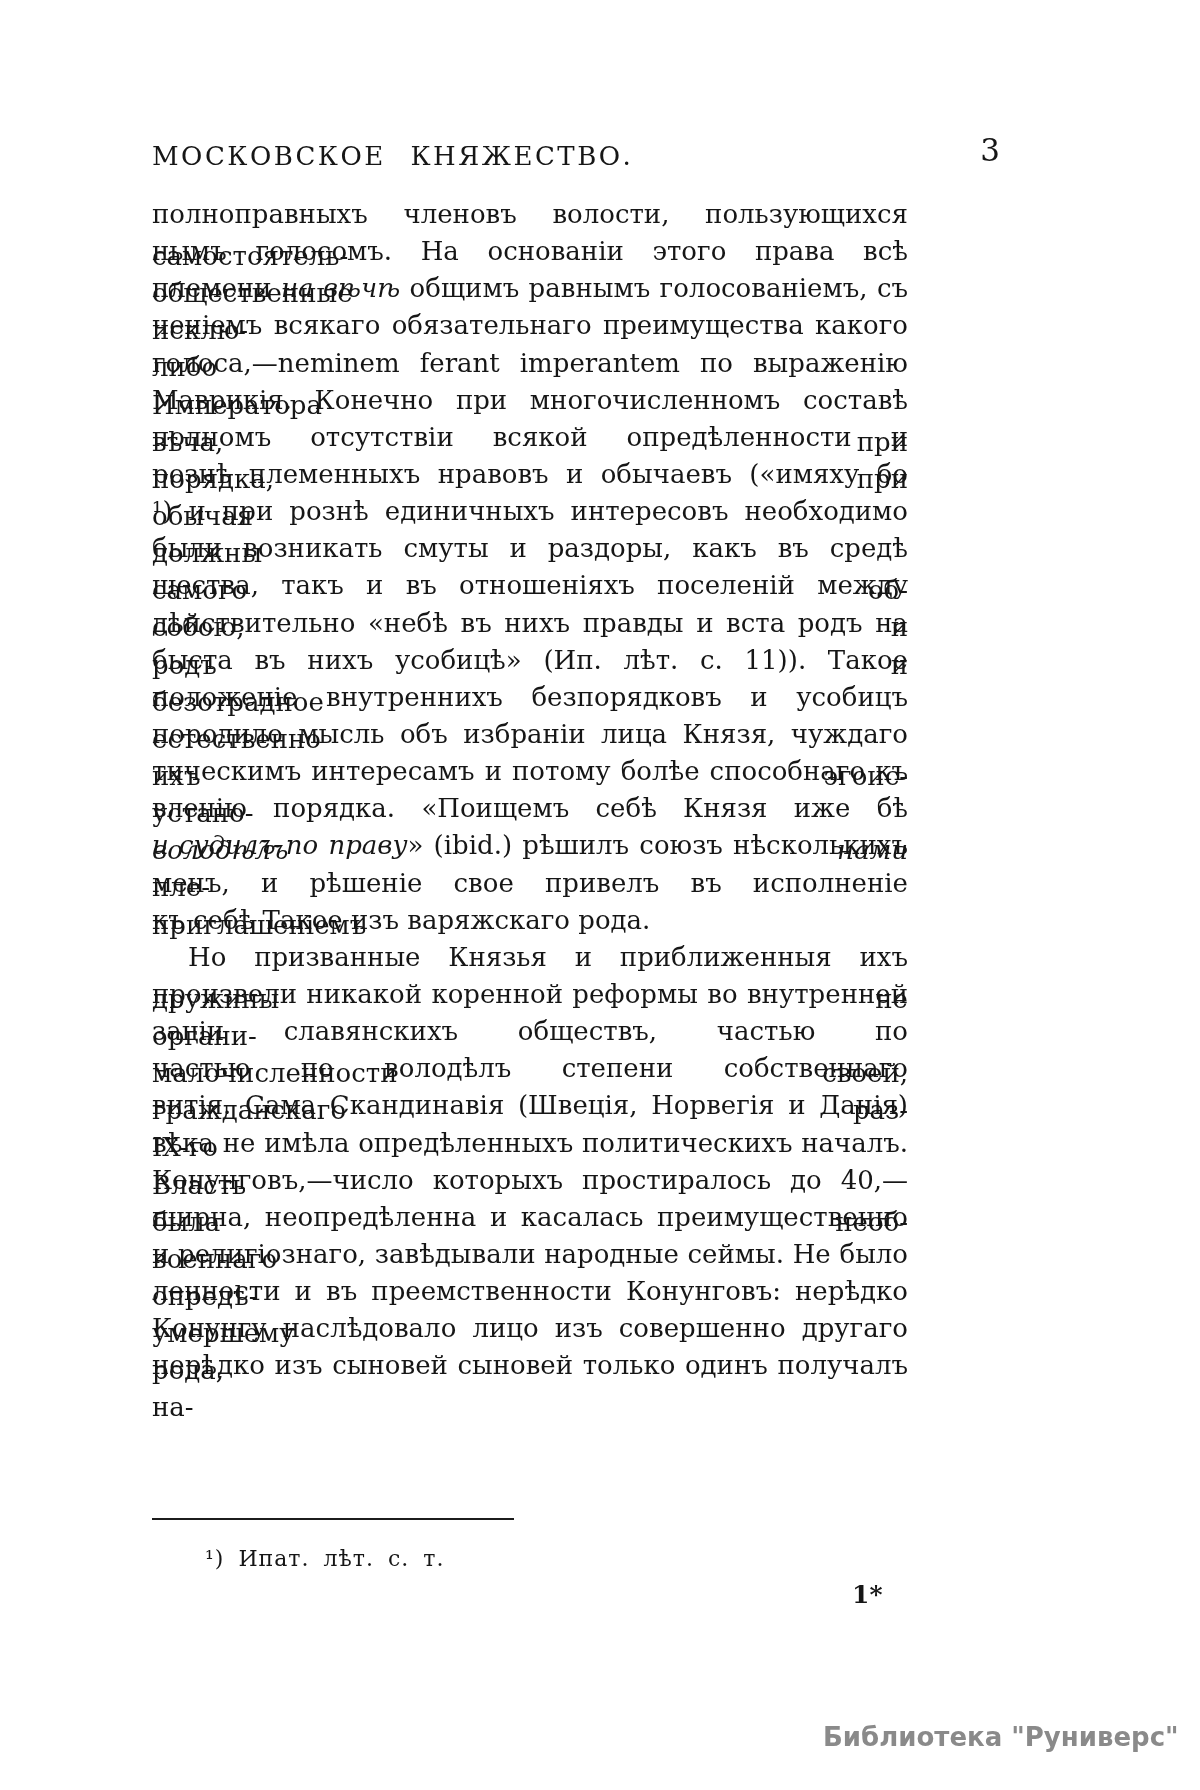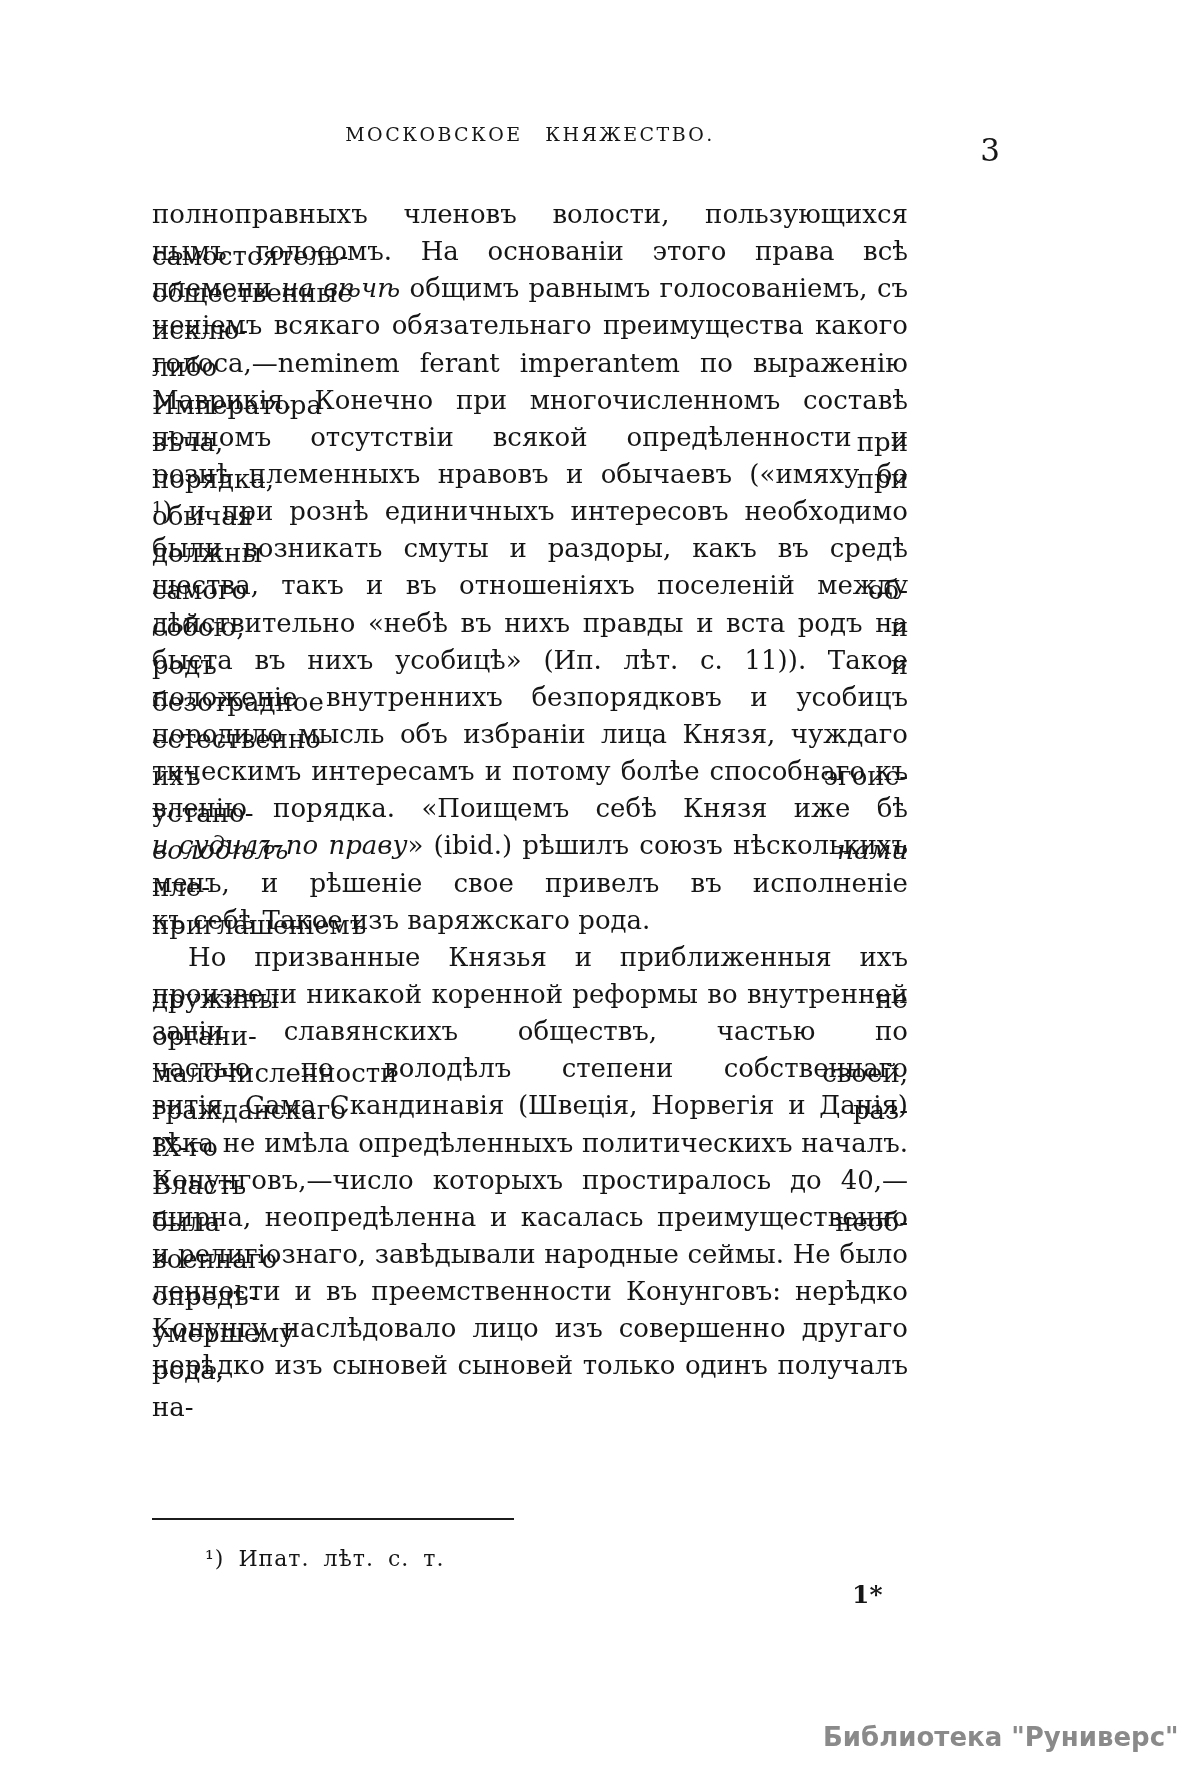--- a/index.html
+++ b/index.html
@@ -7,23 +7,22 @@
     position:relative;
     width:1200px; height:1790px;
     margin:0 auto;
     background:#ffffff;
     font-family:"DejaVu Serif", serif;
     color:#161616;
     overflow:hidden;
   }
   .header-title {
     position:absolute;
-    top:123px; left:152px; width:756px;
-    text-align:center;
-    font-size:19px;
+    top:141px; left:152px; width:756px;
+    font-size:26px;
     letter-spacing:2.5px;
     word-spacing:14px;
     white-space:nowrap;
   }
   .page-number {
     position:absolute;
     top:132px; left:960px; width:60px;
     text-align:center;
     font-size:31px;
   }

